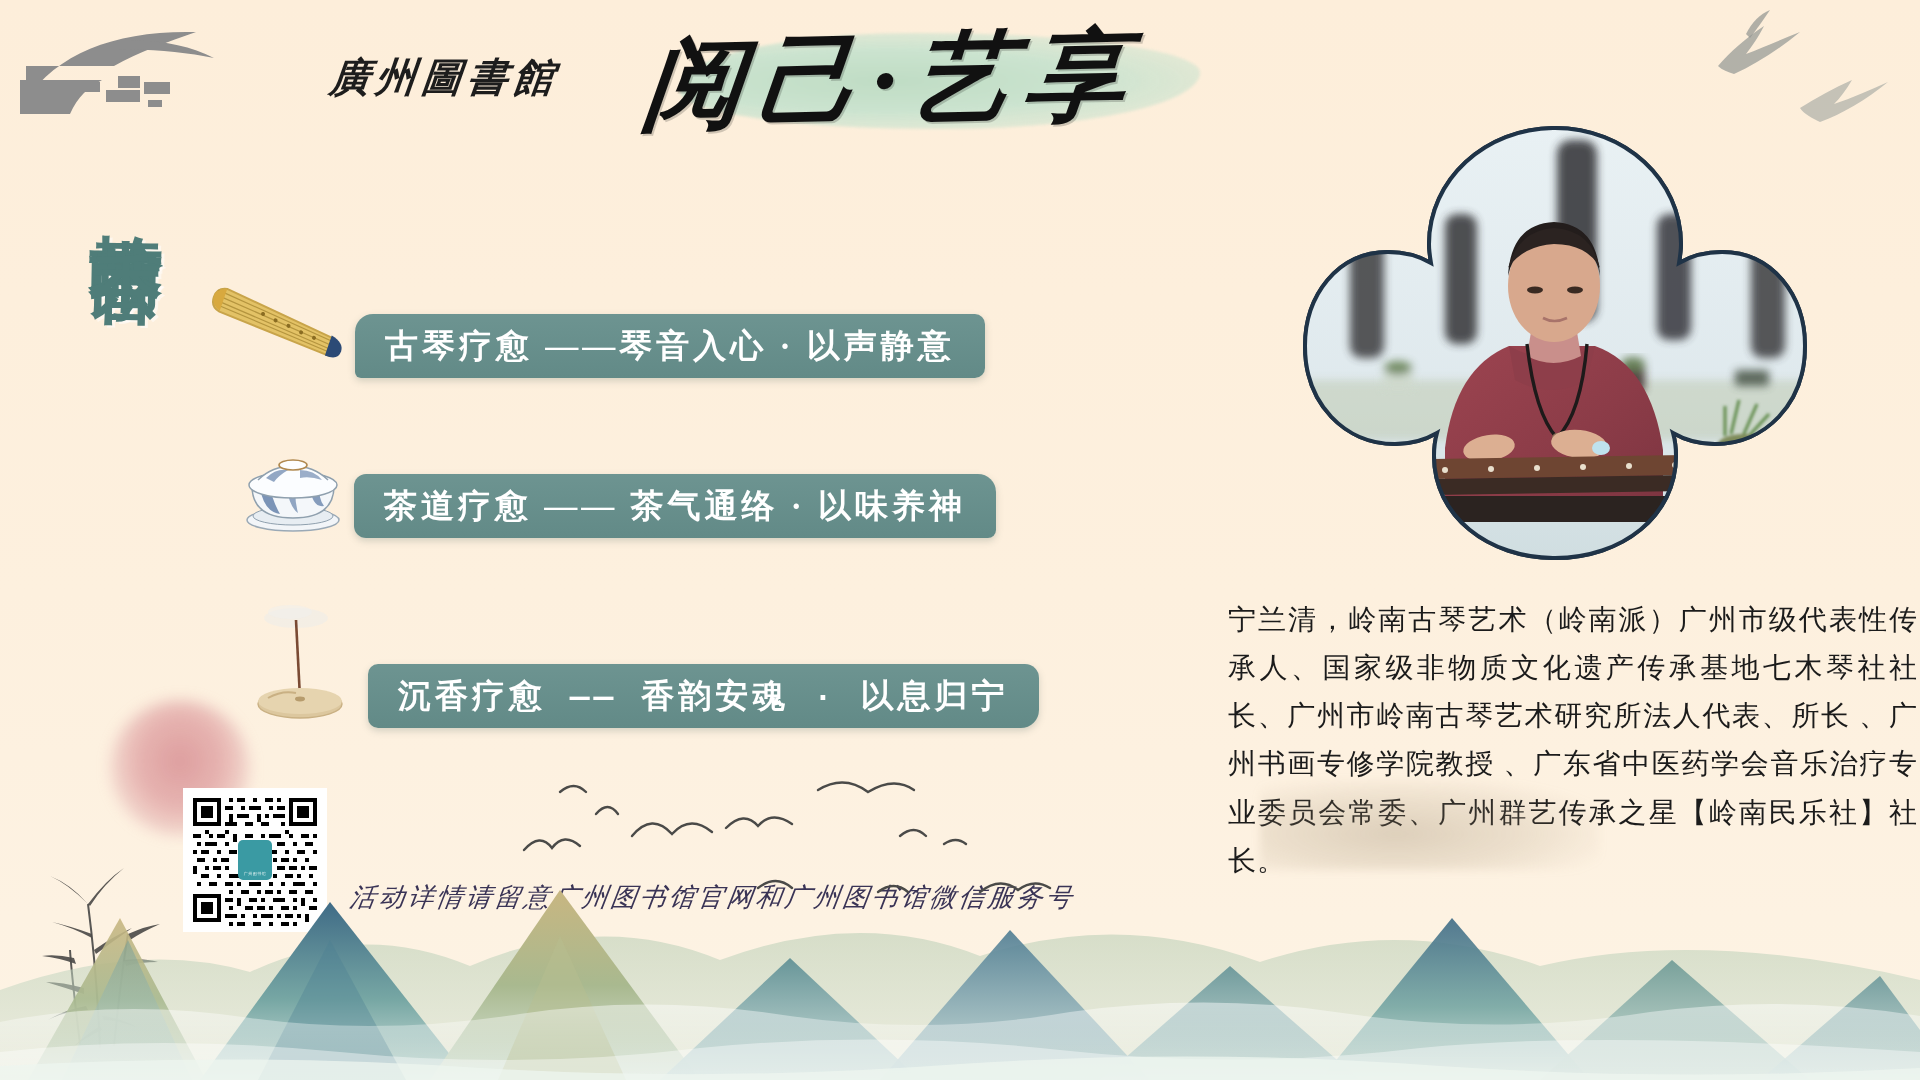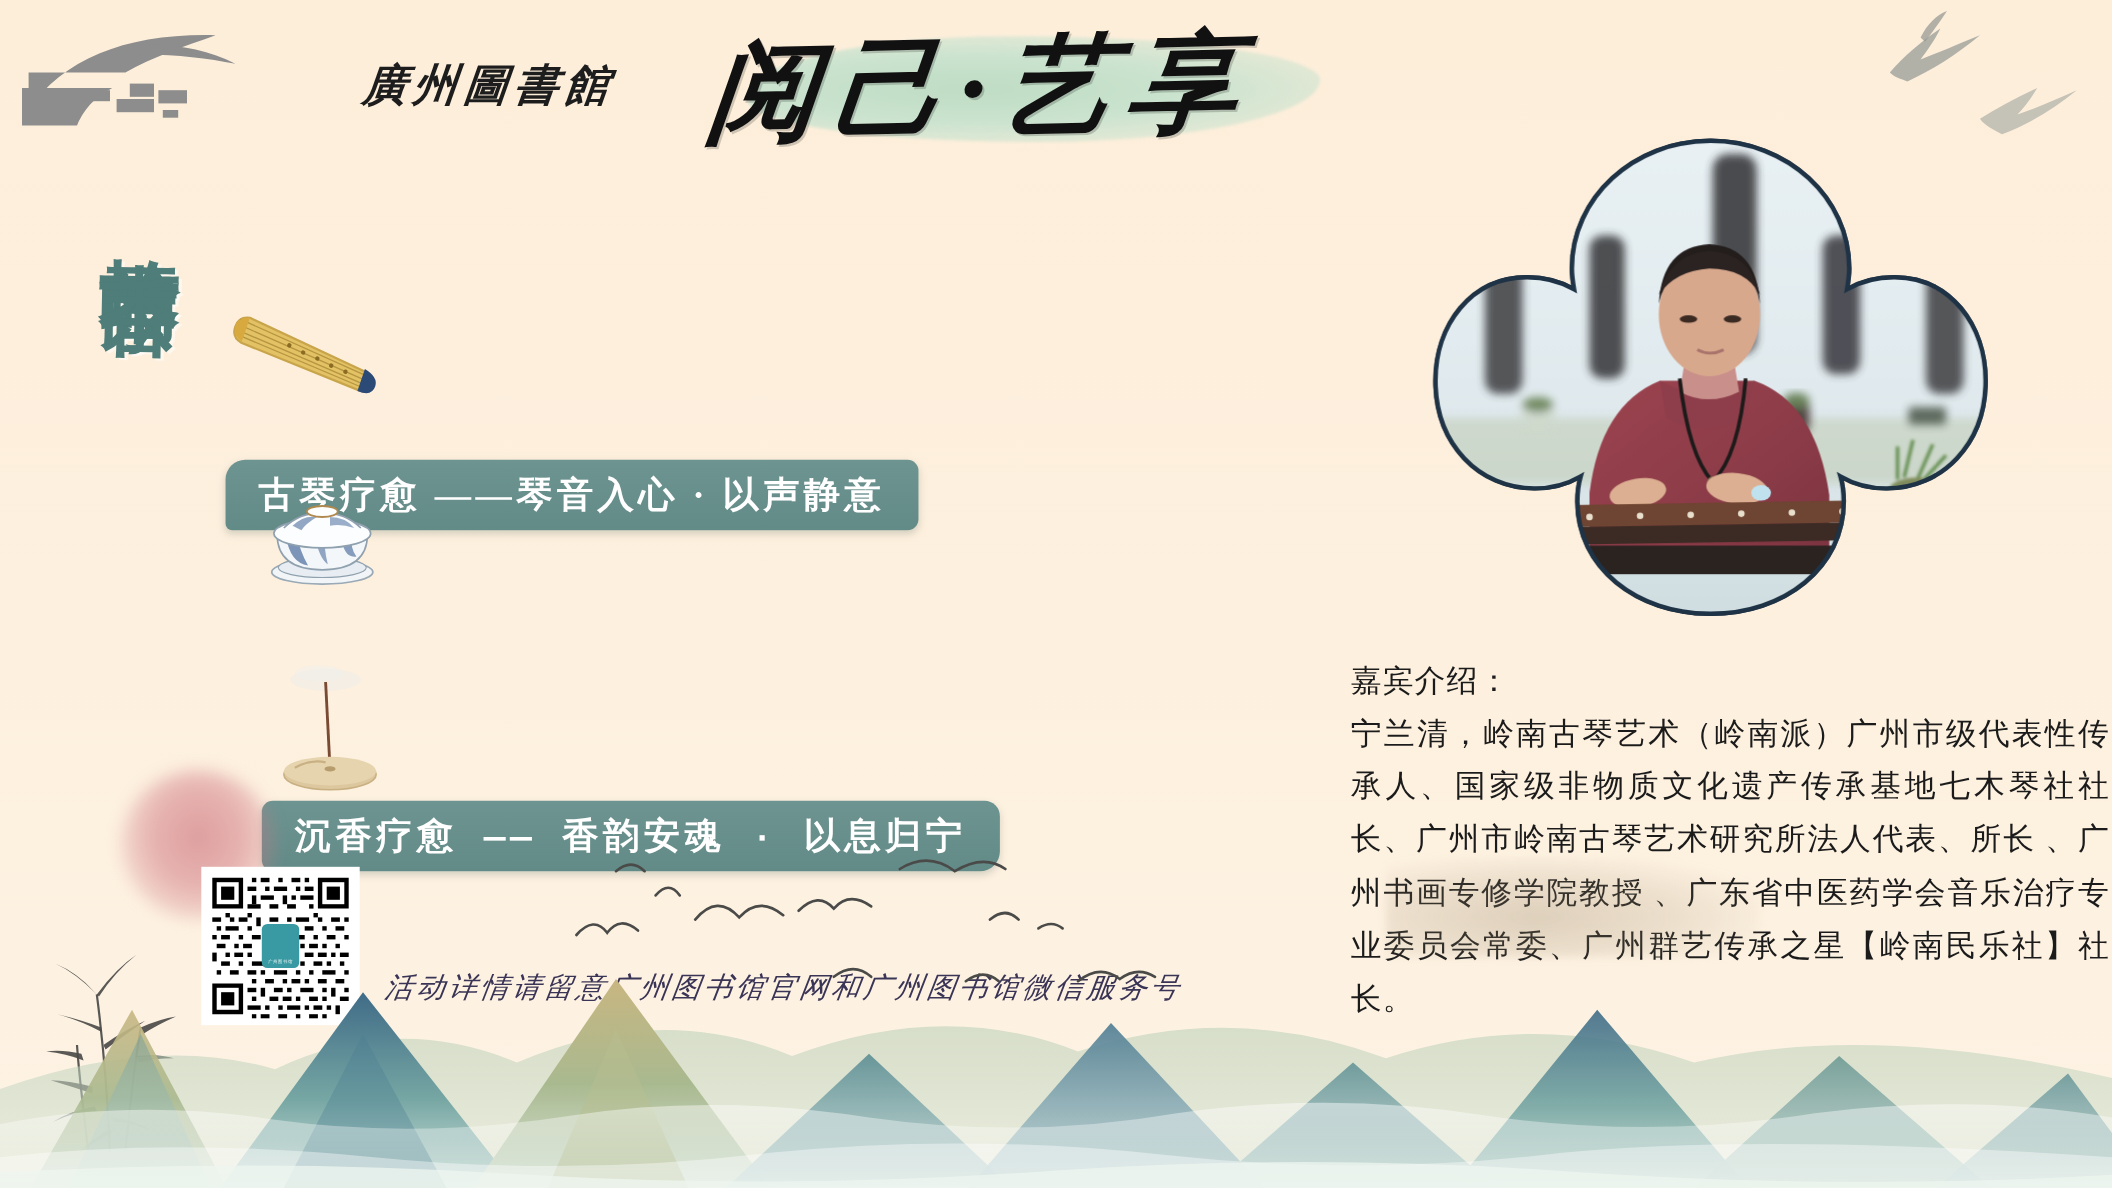--- a/index.html
+++ b/index.html
@@ -54,21 +54,21 @@
     font-size:74px; font-weight:bold;
     color:#4f7d79;
     line-height:1.09;
     writing-mode:vertical-rl; text-orientation:upright;
     letter-spacing:4px;
     transform:rotate(1deg);
     text-shadow:3px 2px 0 rgba(255,255,255,.5);
   }
 
   
-  .topic-row { position:absolute; display:flex; align-items:flex-start;flex-direction:column; }
+  .topic-row { position:absolute; display:flex; align-items:flex-end; }
   .topic-icon { width:150px; height:110px; position:relative; flex:0 0 150px; }
   .banner {
     height:64px; min-width:560px;
     background:linear-gradient(180deg,#6d9491 0%,#628a87 100%);
     border-radius:14px 14px 14px 14px;
     display:flex; align-items:center; justify-content:center;
     padding:0 30px;
     color:#fff;
     font-family:"Liberation Serif", serif;
     font-size:33px; font-weight:bold; letter-spacing:4px;
@@ -198,20 +198,23 @@
         <path d="M20 58 Q20 90 61 90 Q102 90 102 58 Z" fill="#f4f7fa" stroke="#8fa0ae" stroke-width="1.5"></path>
         <path d="M28 60 Q32 84 48 86 Q40 72 38 58 Z" fill="#4c6e9c" opacity=".72"></path>
         <path d="M54 58 Q58 80 66 85 Q62 70 64 58 Z" fill="#4c6e9c" opacity=".6"></path>
         <path d="M78 58 Q80 80 92 78 Q86 70 88 58 Z" fill="#4c6e9c" opacity=".66"></path>
         <ellipse cx="61" cy="57" rx="44" ry="13" fill="#fbfdff" stroke="#8fa0ae" stroke-width="1.5"></ellipse>
         <path d="M26 52 Q40 38 61 38 Q82 38 96 52" fill="#fbfdff" stroke="#8fa0ae" stroke-width="1.5"></path>
         <path d="M34 50 Q44 40 56 42 Q46 48 42 54 Z" fill="#4c6e9c" opacity=".6"></path>
         <path d="M68 42 Q82 42 90 52 Q78 48 68 50 Z" fill="#4c6e9c" opacity=".55"></path>
         <ellipse cx="61" cy="37" rx="14" ry="5" fill="#fdfefe" stroke="#b0894f" stroke-width="1.6"></ellipse>
       </svg>
+    </div>
+    <div class="banner b2">
+      <span>茶道疗愈 —— 茶气通络 · 以味养神</span>
     </div>
   </div>
 
   <div class="topic-row" style="left:238px;top:598px;">
     <div class="topic-icon" style="flex:0 0 130px;width:130px;height:130px;">
       <svg viewBox="0 0 130 130" style="width:130px;height:130px;">
         <ellipse cx="58" cy="20" rx="32" ry="10" fill="#ececea" opacity=".55"></ellipse>
         <ellipse cx="52" cy="14" rx="22" ry="7" fill="#f0f0ee" opacity=".5"></ellipse>
         <line x1="58" y1="22" x2="62" y2="100" stroke="#7a4a33" stroke-width="2.6"></line>
         <ellipse cx="62" cy="106" rx="42" ry="14" fill="#dcc79e" stroke="#c9b083" stroke-width="1.4"></ellipse>
@@ -318,21 +321,20 @@
                C510 286 470 326 420 326 C404 326 390 322 378 315
                C380 322 381 330 381 338 C381 398 327 440 260 440
                C193 440 139 398 139 338 C139 330 140 322 142 315
                C130 322 116 326 100 326 C50 326 10 286 10 228
                C10 178 42 134 93 134 C109 134 124 138 136 145
                C135 139 134 132 134 126 C134 62 190 10 260 10 Z" fill="none" stroke="#1f3347" stroke-width="4"></path>
     </svg>
   </div>
 
   <div class="guest-intro">
-    <span class="label">嘉宾介绍：</span>
     <span class="body">宁兰清，岭南古琴艺术（岭南派）广州市级代表性传承人、国家级非物质文化遗产传承基地七木琴社社长、广州市岭南古琴艺术研究所法人代表、所长 、广州书画专修学院教授 、广东省中医药学会音乐治疗专业委员会常委、广州群艺传承之星【岭南民乐社】社长。</span>
   </div>
 
   <div class="sun-blob"></div>
 
   <svg class="bamboo" viewBox="0 0 150 220">
     <g stroke="#3c3c3c" fill="none" stroke-width="2">
       <path d="M72 218 C70 170 66 120 60 74"></path>
       <path d="M86 216 C90 176 94 140 100 104"></path>
       <path d="M52 214 C48 180 44 150 42 120"></path>

